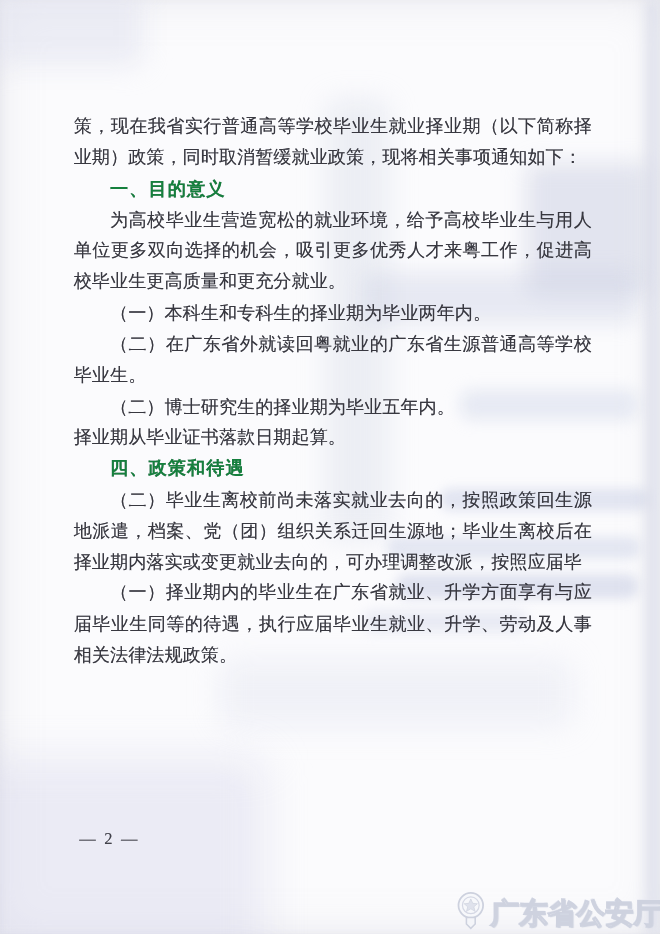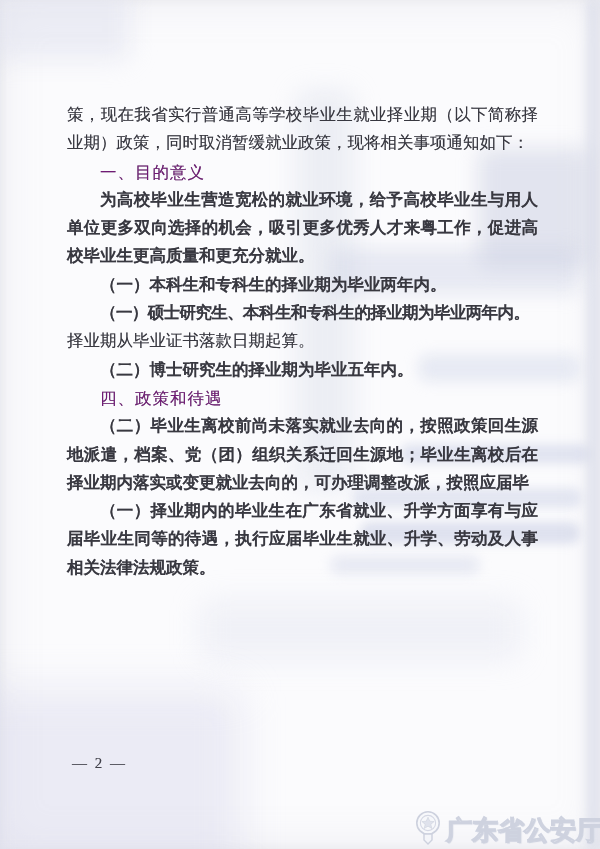--- a/index.html
+++ b/index.html
@@ -28,22 +28,22 @@
   .a-mid{left:200px;top:600px;width:320px;height:60px;background:rgba(216,219,234,0.30);filter:blur(14px);}
 
   
   .textblock{
     position:absolute;left:67px;top:101px;width:471px;
     font-size:16.5px;line-height:28.3px;color:#383840;
     text-align:justify;
     text-shadow:0 0 0.5px rgba(55,55,65,0.55);
   }
   .textblock p{margin:0;padding:0;}
-  .indent{text-indent:2em;font-weight:bold;}
-  .heading{font-weight:normal;color:#701a75;font-family:"Liberation Sans","DejaVu Sans",sans-serif;letter-spacing:1px;}
+  .indent{text-indent:2em;}
+  .heading{font-weight:bold;color:#15803d;font-family:"Liberation Sans","DejaVu Sans",sans-serif;letter-spacing:1px;}
   .tight{letter-spacing:-0.6px;}
 
   .pagenum{
     position:absolute;left:72px;top:755px;
     font-size:15px;color:#41414a;letter-spacing:2px;
     text-shadow:0 0 0.5px rgba(60,60,70,0.5);
   }
 
   
   .watermark{
@@ -77,23 +77,23 @@
   <div class="artifact a-row4"></div>
   <div class="artifact a-mid"></div>
   <div class="artifact a-bleft"></div>
   <div class="artifact a-redge"></div>
 
   <main class="textblock">
     <p class="body">策，现在我省实行普通高等学校毕业生就业择业期（以下简称择业期）政策，同时取消暂缓就业政策，现将相关事项通知如下：</p>
     <p class="heading indent">一、目的意义</p>
     <p class="body indent">为高校毕业生营造宽松的就业环境，给予高校毕业生与用人单位更多双向选择的机会，吸引更多优秀人才来粤工作，促进高校毕业生更高质量和更充分就业。</p>
     <p class="body indent">（一）本科生和专科生的择业期为毕业两年内。</p>
-    <p class="body indent tight">（一）硕士研究生、本科生和专科生的择业期为毕业两年内。</p>
+    <p class="body indent">（二）在广东省外就读回粤就业的广东省生源普通高等学校毕业生。</p>
+    <p class="body indent">（二）博士研究生的择业期为毕业五年内。</p>
     <p class="body">择业期从毕业证书落款日期起算。</p>
-    <p class="body indent">（二）博士研究生的择业期为毕业五年内。</p>
     <p class="heading indent">四、政策和待遇</p>
     <p class="body indent">（二）毕业生离校前尚未落实就业去向的，按照政策回生源地派遣，档案、党（团）组织关系迁回生源地；毕业生离校后在择业期内落实或变更就业去向的，可办理调整改派，按照应届毕</p>
     <p class="body indent">（一）择业期内的毕业生在广东省就业、升学方面享有与应届毕业生同等的待遇，执行应届毕业生就业、升学、劳动及人事相关法律法规政策。</p>
   </main>
 
   <div class="pagenum">— 2 —</div>
 
   <div class="watermark">
     <span class="badge">
       <svg width="30" height="36" viewBox="0 0 30 36">

